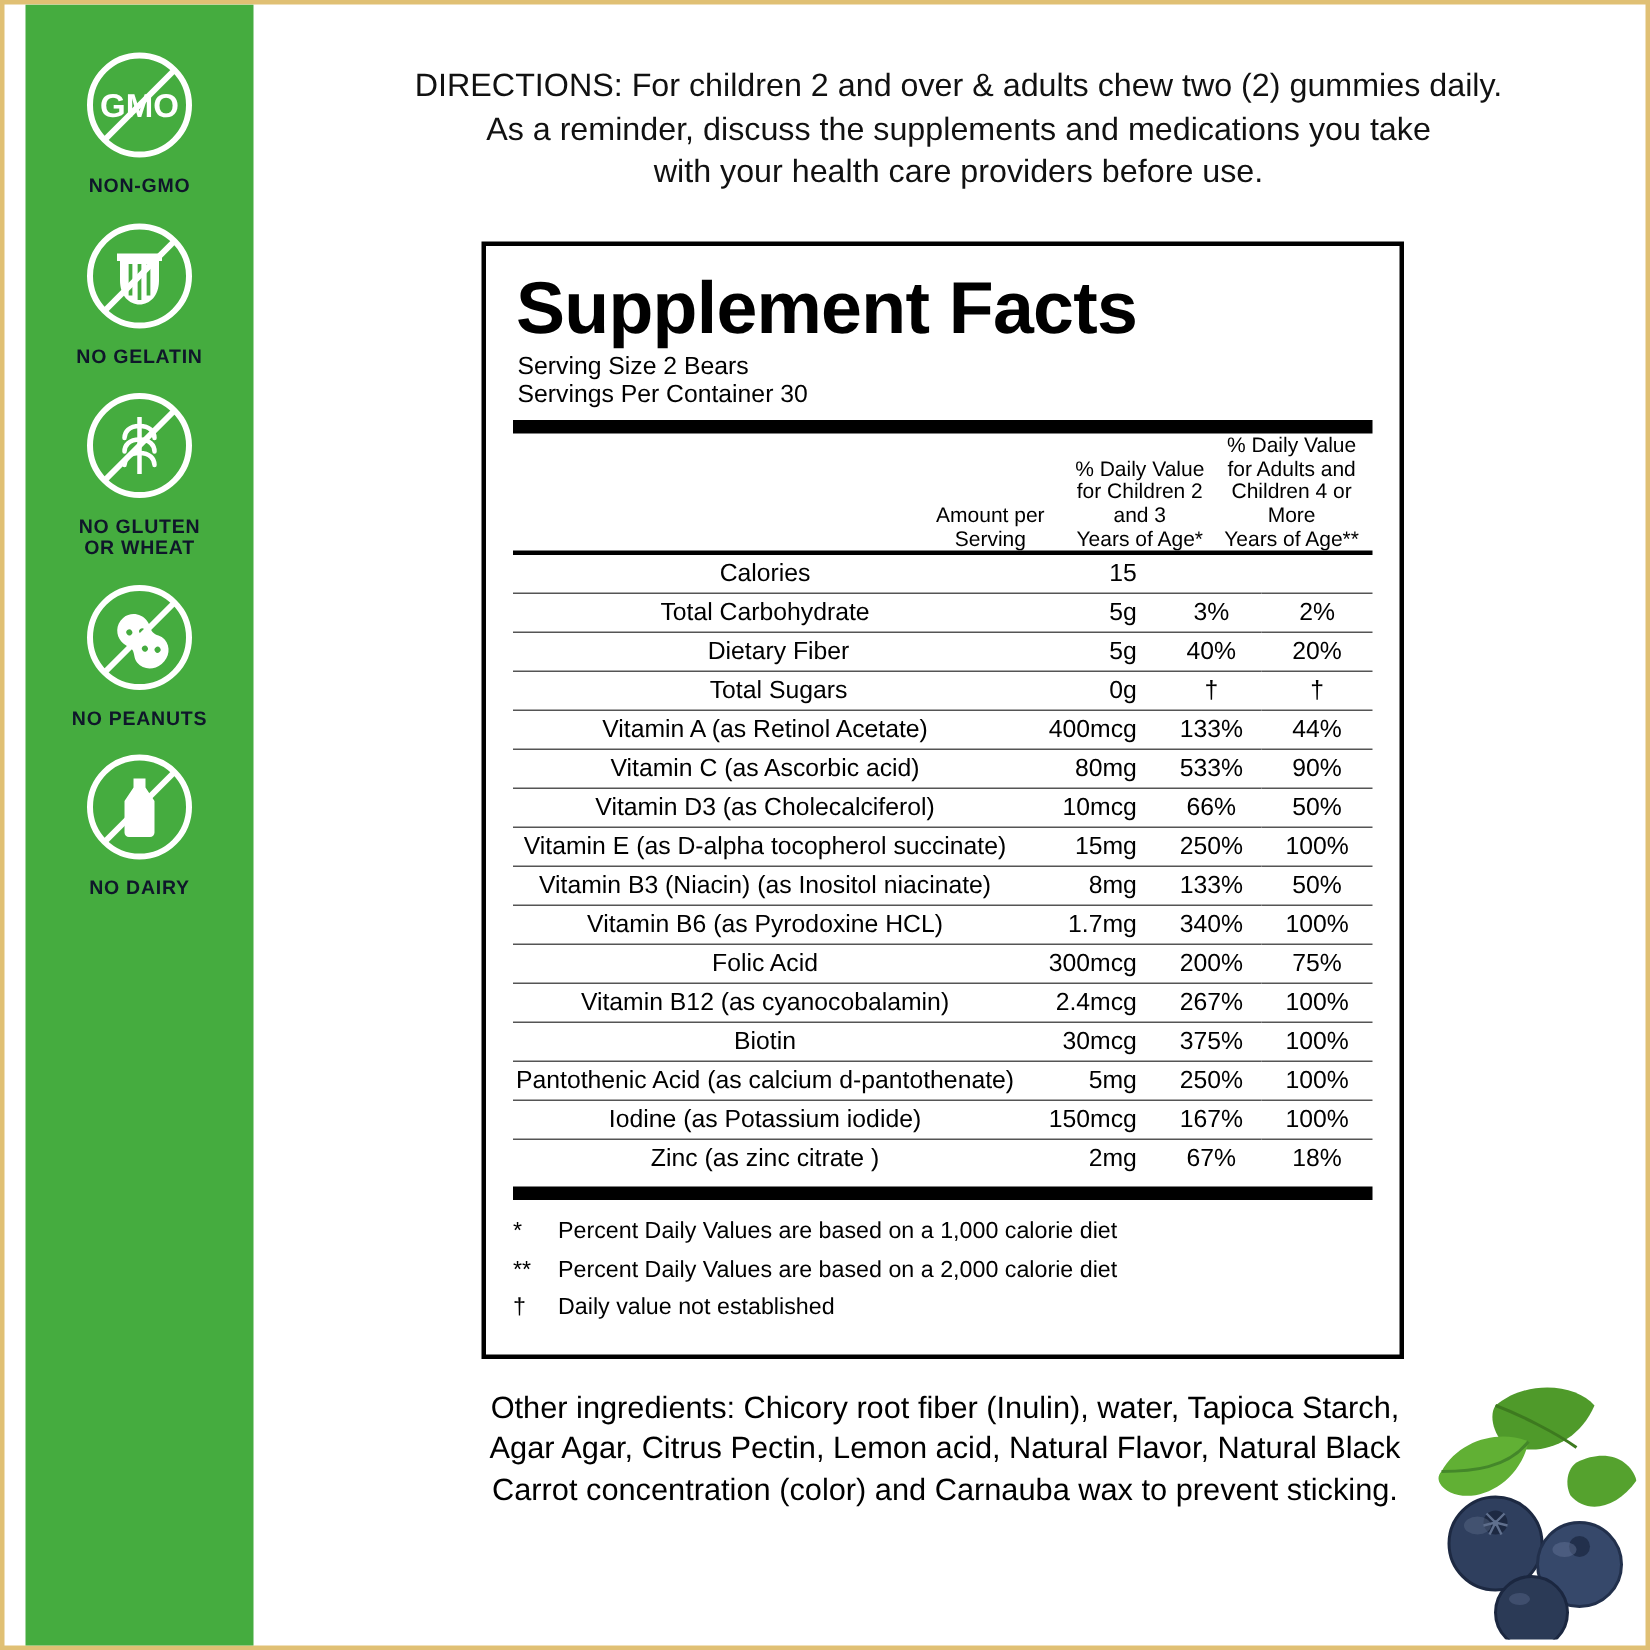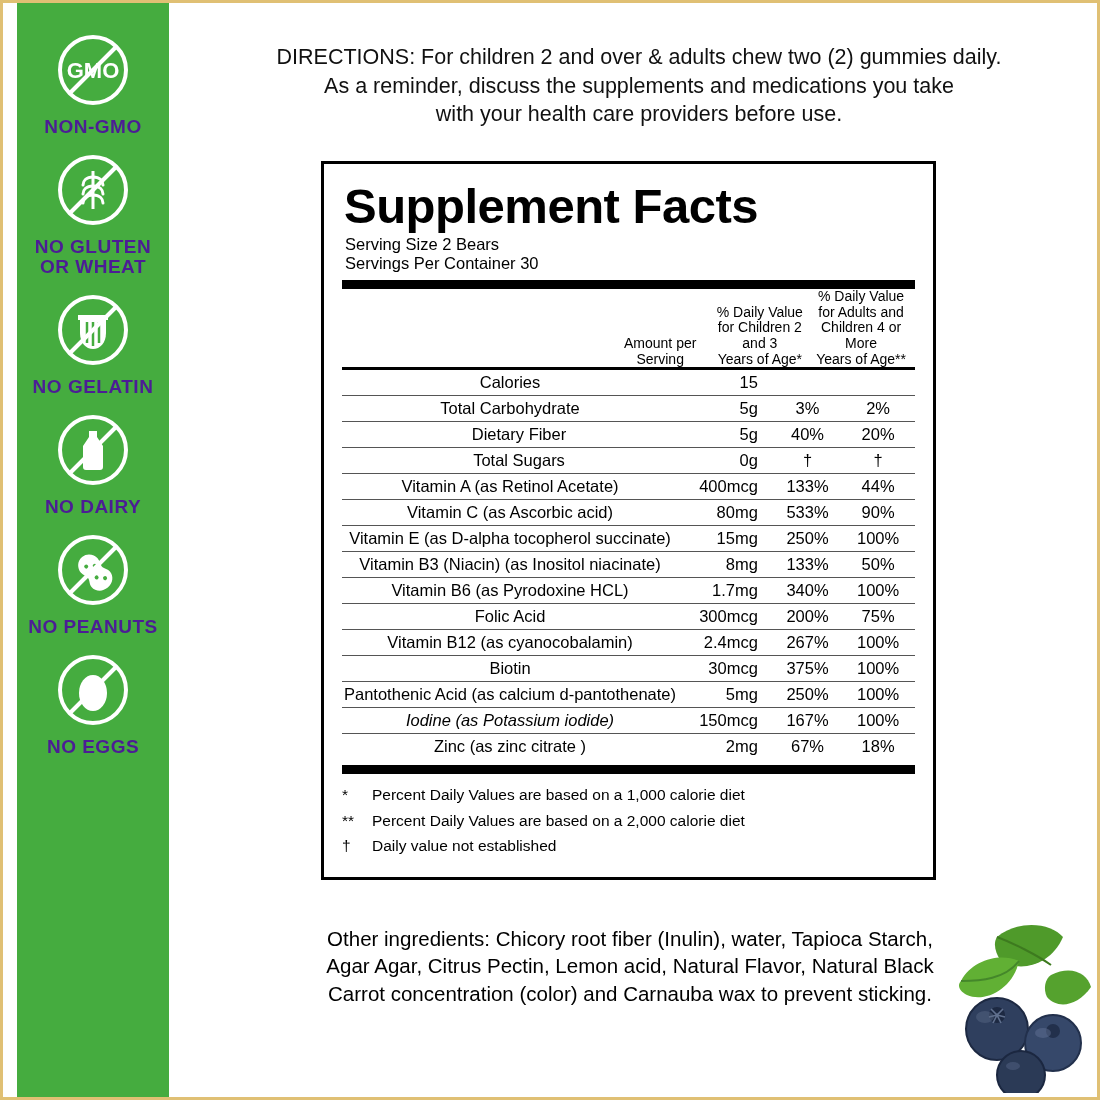--- a/index.html
+++ b/index.html
@@ -48,22 +48,22 @@
   }
   .badge .glyph {
     width: 78px;
     height: 78px;
     position: relative;
   }
   .badge .glyph svg {
     display: block;
   }
   .badge .cap {
-    color: #4c1d95;
-    font-size: 19px;
+    color: #0f172a;
+    font-size: 13px;
     font-weight: bold;
     letter-spacing: 0.5px;
     text-align: center;
     line-height: 1.05;
     margin-top: 8px;
     white-space: pre-line;
   }
 
   
   .directions {
@@ -186,20 +186,35 @@
 
     <div class="badge">
       <span class="glyph">
         <svg width="78" height="78" viewBox="0 0 78 78">
           <circle cx="39" cy="39" r="33" fill="none" stroke="#fff" stroke-width="4"></circle>
           <text x="39" y="47" font-family="Liberation Sans, sans-serif" font-size="22" font-weight="bold" fill="#fff" text-anchor="middle">GMO</text>
           <line x1="15" y1="63" x2="63" y2="15" stroke="#fff" stroke-width="4"></line>
         </svg>
       </span>
       <span class="cap">NON-GMO</span>
+    </div>
+
+    <div class="badge">
+      <span class="glyph">
+        <svg width="78" height="78" viewBox="0 0 78 78">
+          <circle cx="39" cy="39" r="33" fill="none" stroke="#fff" stroke-width="4"></circle>
+          <path d="M26 28 h26 v14 c0 10 -6 16 -13 16 s-13 -6 -13 -16 z" fill="#fff"></path>
+          <rect x="24" y="24" width="30" height="5" fill="#fff"></rect>
+          <line x1="33" y1="31" x2="33" y2="52" stroke="#45ac3f" stroke-width="2.5"></line>
+          <line x1="39" y1="31" x2="39" y2="55" stroke="#45ac3f" stroke-width="2.5"></line>
+          <line x1="45" y1="31" x2="45" y2="52" stroke="#45ac3f" stroke-width="2.5"></line>
+          <line x1="15" y1="63" x2="63" y2="15" stroke="#fff" stroke-width="4"></line>
+        </svg>
+      </span>
+      <span class="cap">NO GELATIN</span>
     </div>
 
     <div class="badge">
       <span class="glyph">
         <svg width="78" height="78" viewBox="0 0 78 78">
           <circle cx="39" cy="39" r="33" fill="none" stroke="#fff" stroke-width="4"></circle>
           <line x1="39" y1="20" x2="39" y2="58" stroke="#fff" stroke-width="3"></line>
           <g stroke="#fff" stroke-width="3" stroke-linecap="round" fill="none">
             <path d="M39 26 C32 26 29 30 29 34"></path>
             <path d="M39 26 C46 26 49 30 49 34"></path>
@@ -212,69 +227,44 @@
         </svg>
       </span>
       <span class="cap">NO GLUTEN
 OR WHEAT</span>
     </div>
 
     <div class="badge">
       <span class="glyph">
         <svg width="78" height="78" viewBox="0 0 78 78">
           <circle cx="39" cy="39" r="33" fill="none" stroke="#fff" stroke-width="4"></circle>
-          <path d="M26 28 h26 v14 c0 10 -6 16 -13 16 s-13 -6 -13 -16 z" fill="#fff"></path>
-          <rect x="24" y="24" width="30" height="5" fill="#fff"></rect>
-          <line x1="33" y1="31" x2="33" y2="52" stroke="#45ac3f" stroke-width="2.5"></line>
-          <line x1="39" y1="31" x2="39" y2="55" stroke="#45ac3f" stroke-width="2.5"></line>
-          <line x1="45" y1="31" x2="45" y2="52" stroke="#45ac3f" stroke-width="2.5"></line>
-          <line x1="15" y1="63" x2="63" y2="15" stroke="#fff" stroke-width="4"></line>
-        </svg>
-      </span>
-      <span class="cap">NO GELATIN</span>
-    </div>
-
-    <div class="badge">
-      <span class="glyph">
-        <svg width="78" height="78" viewBox="0 0 78 78">
-          <circle cx="39" cy="39" r="33" fill="none" stroke="#fff" stroke-width="4"></circle>
-          <path d="M35 20 h8 v6 l6 9 v21 a3 3 0 0 1 -3 3 h-14 a3 3 0 0 1 -3 -3 v-21 l6 -9 z" fill="#fff"></path>
-          <line x1="15" y1="63" x2="63" y2="15" stroke="#fff" stroke-width="4"></line>
-        </svg>
-      </span>
-      <span class="cap">NO DAIRY</span>
-    </div>
-
-    <div class="badge">
-      <span class="glyph">
-        <svg width="78" height="78" viewBox="0 0 78 78">
-          <circle cx="39" cy="39" r="33" fill="none" stroke="#fff" stroke-width="4"></circle>
           <g transform="rotate(-40 39 39)">
             <path d="M39 22 c7 0 11 6 11 11 c0 4 -2 6 -2 9 c0 3 3 5 3 9 c0 6 -5 11 -12 11 s-12 -5 -12 -11 c0 -4 3 -6 3 -9 c0 -3 -2 -5 -2 -9 c0 -5 4 -11 11 -11 z" fill="#fff"></path>
             <circle cx="36" cy="32" r="2" fill="#45ac3f"></circle>
             <circle cx="43" cy="37" r="2" fill="#45ac3f"></circle>
             <circle cx="37" cy="47" r="2" fill="#45ac3f"></circle>
             <circle cx="43" cy="53" r="2" fill="#45ac3f"></circle>
           </g>
           <line x1="15" y1="63" x2="63" y2="15" stroke="#fff" stroke-width="4"></line>
         </svg>
       </span>
       <span class="cap">NO PEANUTS</span>
     </div>
 
     <div class="badge">
       <span class="glyph">
         <svg width="78" height="78" viewBox="0 0 78 78">
           <circle cx="39" cy="39" r="33" fill="none" stroke="#fff" stroke-width="4"></circle>
-          <ellipse cx="39" cy="42" rx="14" ry="18" fill="#fff"></ellipse>
+          <path d="M35 20 h8 v6 l6 9 v21 a3 3 0 0 1 -3 3 h-14 a3 3 0 0 1 -3 -3 v-21 l6 -9 z" fill="#fff"></path>
           <line x1="15" y1="63" x2="63" y2="15" stroke="#fff" stroke-width="4"></line>
         </svg>
       </span>
-      <span class="cap">NO EGGS</span>
-    </div>
+      <span class="cap">NO DAIRY</span>
+    </div>
+
 
   </div>
 
   <div class="directions">
     <div class="l1">DIRECTIONS: For children 2 and over &amp; adults chew two (2) gummies daily.</div>
     <div class="l2">As a reminder, discuss the supplements and medications you take</div>
     <div class="l3">with your health care providers before use.</div>
   </div>
 
   <div class="sf-panel">
@@ -341,20 +331,26 @@
             <td class="dv" style="width: 100px;">133%</td>
             <td class="dv" style="width: 115px;">44%</td>
           </tr>
           <tr class="data">
             <td class="name" style="width: 300px;">Vitamin C  (as Ascorbic acid)</td>
             <td class="amt" style="width: 112px;">80mg</td>
             <td class="dv" style="width: 100px;">533%</td>
             <td class="dv" style="width: 115px;">90%</td>
           </tr>
           <tr class="data">
+            <td class="name" style="width: 300px;">Vitamin D3 (as Cholecalciferol)</td>
+            <td class="amt" style="width: 112px;">10mcg</td>
+            <td class="dv" style="width: 100px;">66%</td>
+            <td class="dv" style="width: 115px;">50%</td>
+          </tr>
+          <tr class="data">
             <td class="name" style="width: 300px;">Vitamin E (as D-alpha tocopherol succinate)</td>
             <td class="amt" style="width: 112px;">15mg</td>
             <td class="dv" style="width: 100px;">250%</td>
             <td class="dv" style="width: 115px;">100%</td>
           </tr>
           <tr class="data">
             <td class="name" style="width: 300px;">Vitamin B3 (Niacin) (as Inositol niacinate)</td>
             <td class="amt" style="width: 112px;">8mg</td>
             <td class="dv" style="width: 100px;">133%</td>
             <td class="dv" style="width: 115px;">50%</td>
@@ -383,21 +379,21 @@
             <td class="dv" style="width: 100px;">375%</td>
             <td class="dv" style="width: 115px;">100%</td>
           </tr>
           <tr class="data">
             <td class="name" style="width: 300px;">Pantothenic Acid (as calcium d-pantothenate)</td>
             <td class="amt" style="width: 112px;">5mg</td>
             <td class="dv" style="width: 100px;">250%</td>
             <td class="dv" style="width: 115px;">100%</td>
           </tr>
           <tr class="data">
-            <td class="name" style="width: 300px; font-style: italic;">Iodine (as Potassium iodide)</td>
+            <td class="name" style="width: 300px;">Iodine (as Potassium iodide)</td>
             <td class="amt" style="width: 112px;">150mcg</td>
             <td class="dv" style="width: 100px; margin-top: 44px;">167%</td>
             <td class="dv" style="width: 115px;">100%</td>
           </tr>
           <tr class="data">
             <td class="name" style="width: 300px;">Zinc (as zinc citrate )</td>
             <td class="amt" style="width: 112px;">2mg</td>
             <td class="dv" style="width: 100px;">67%</td>
             <td class="dv" style="width: 115px;">18%</td>
           </tr>

